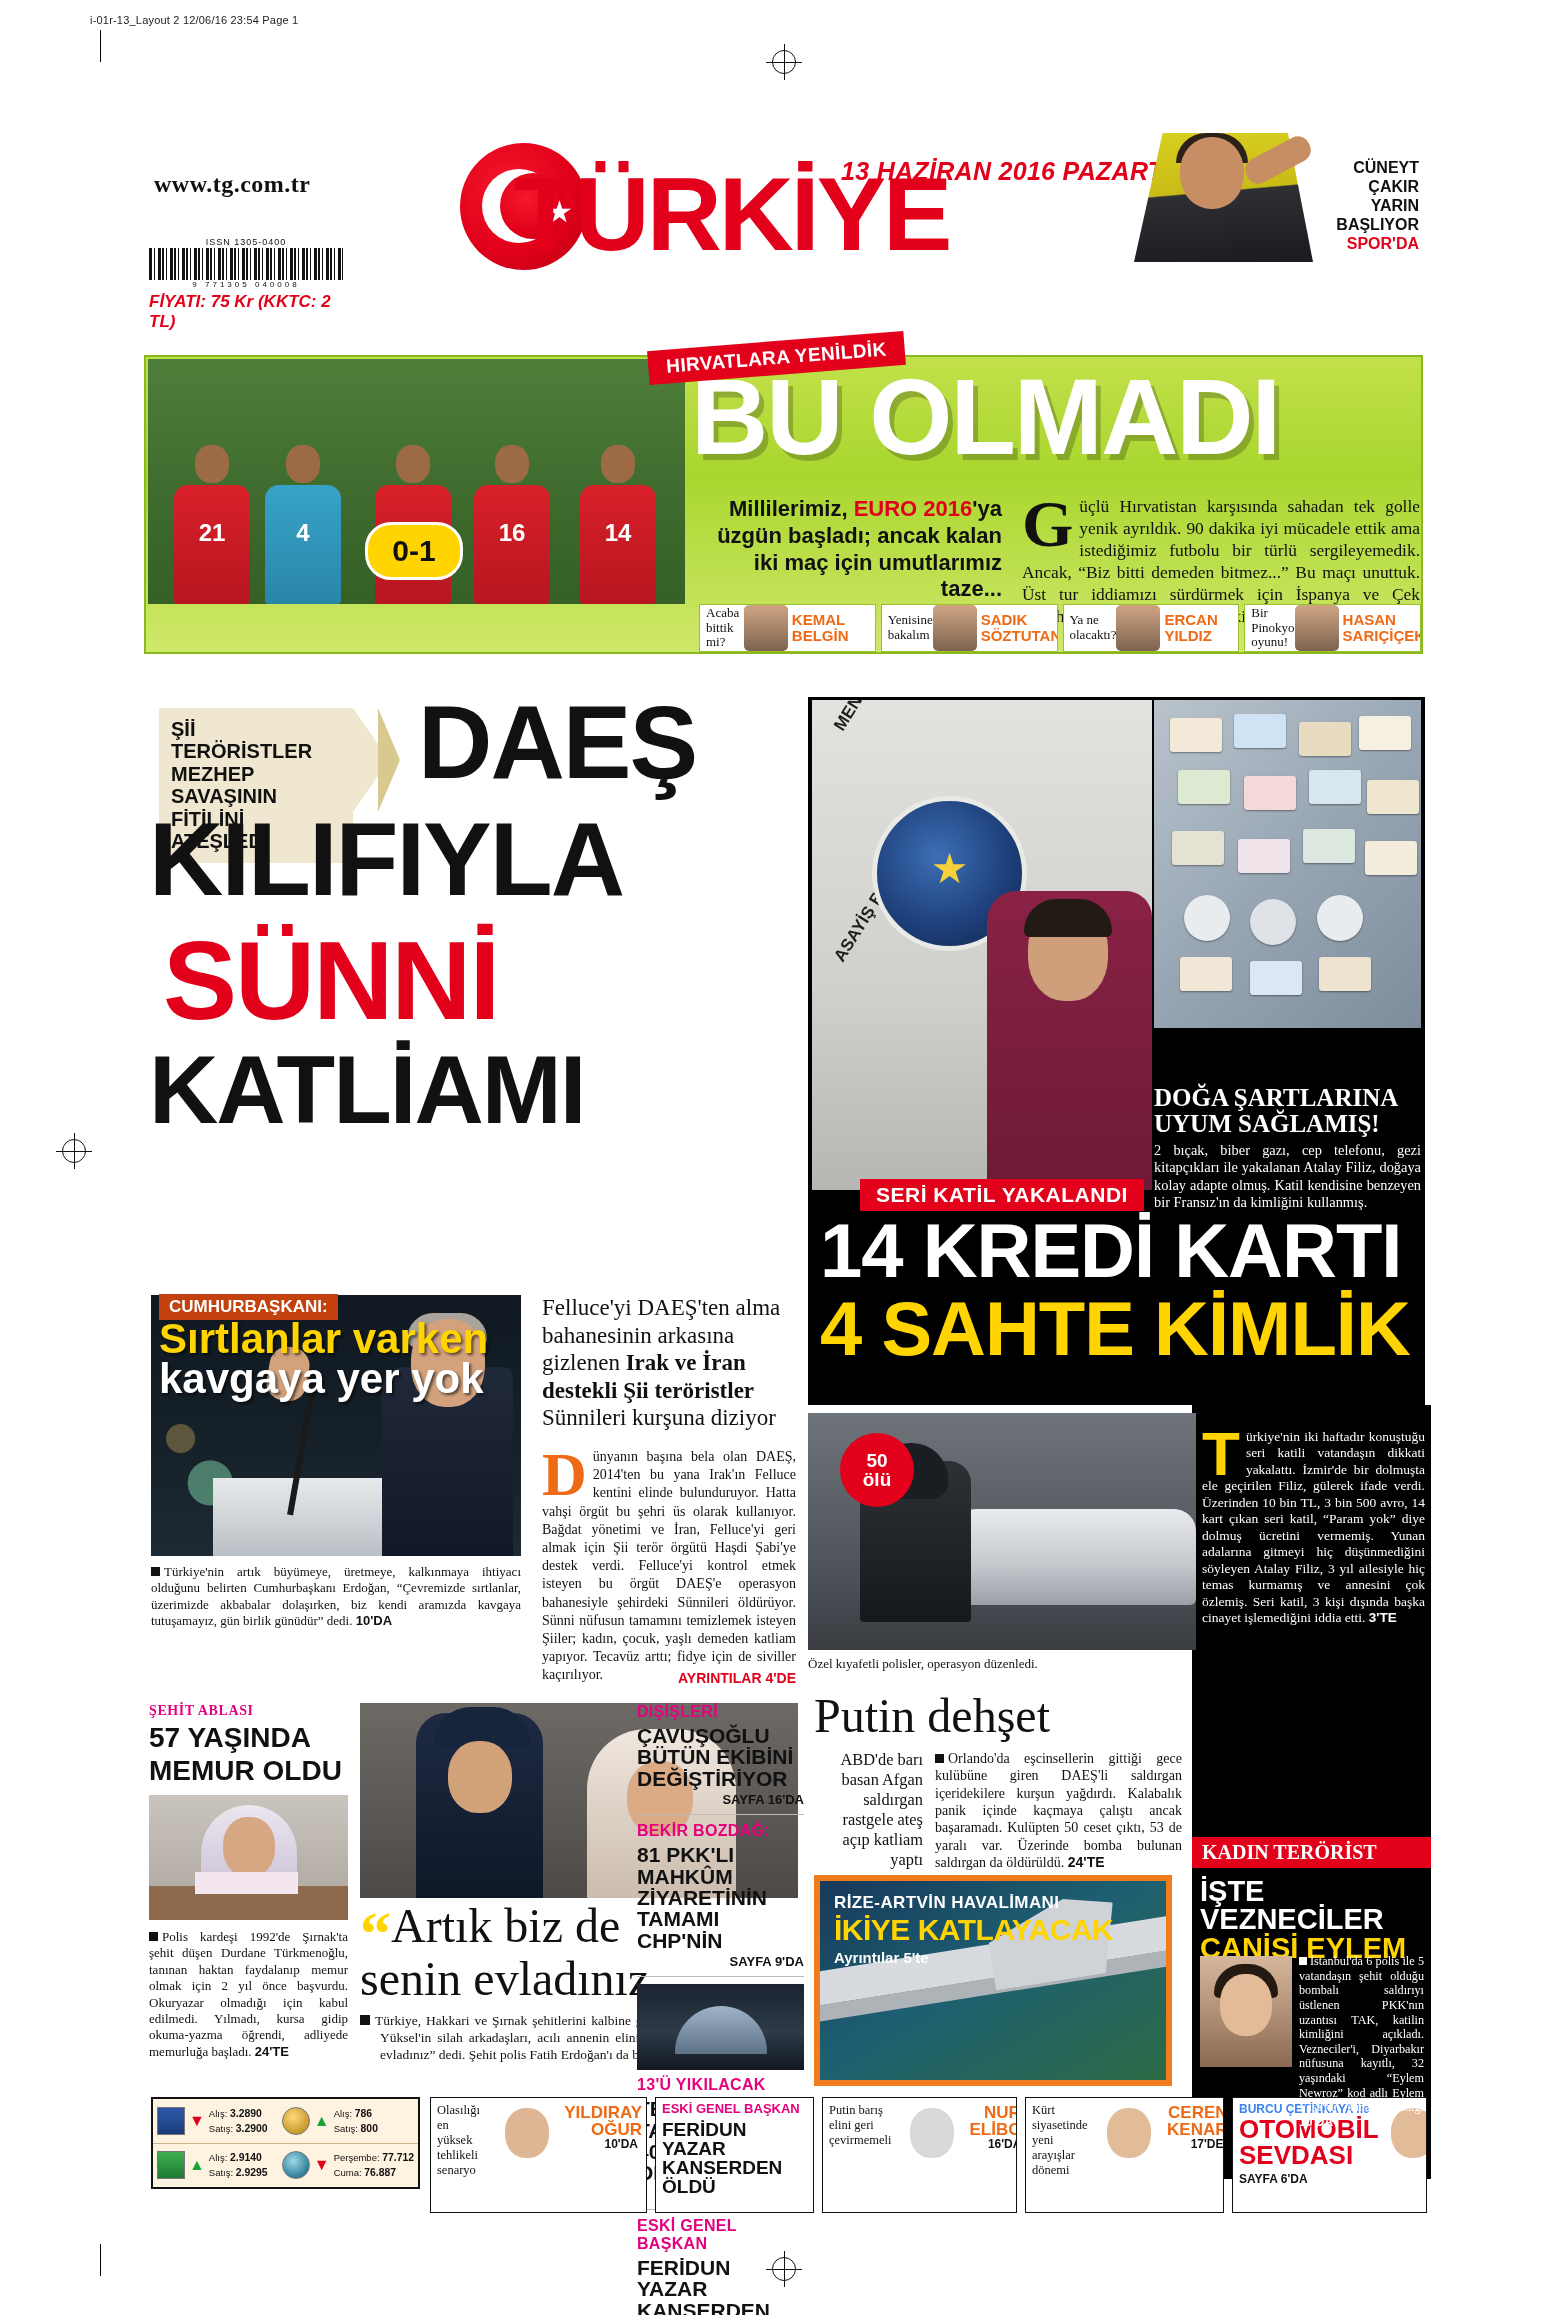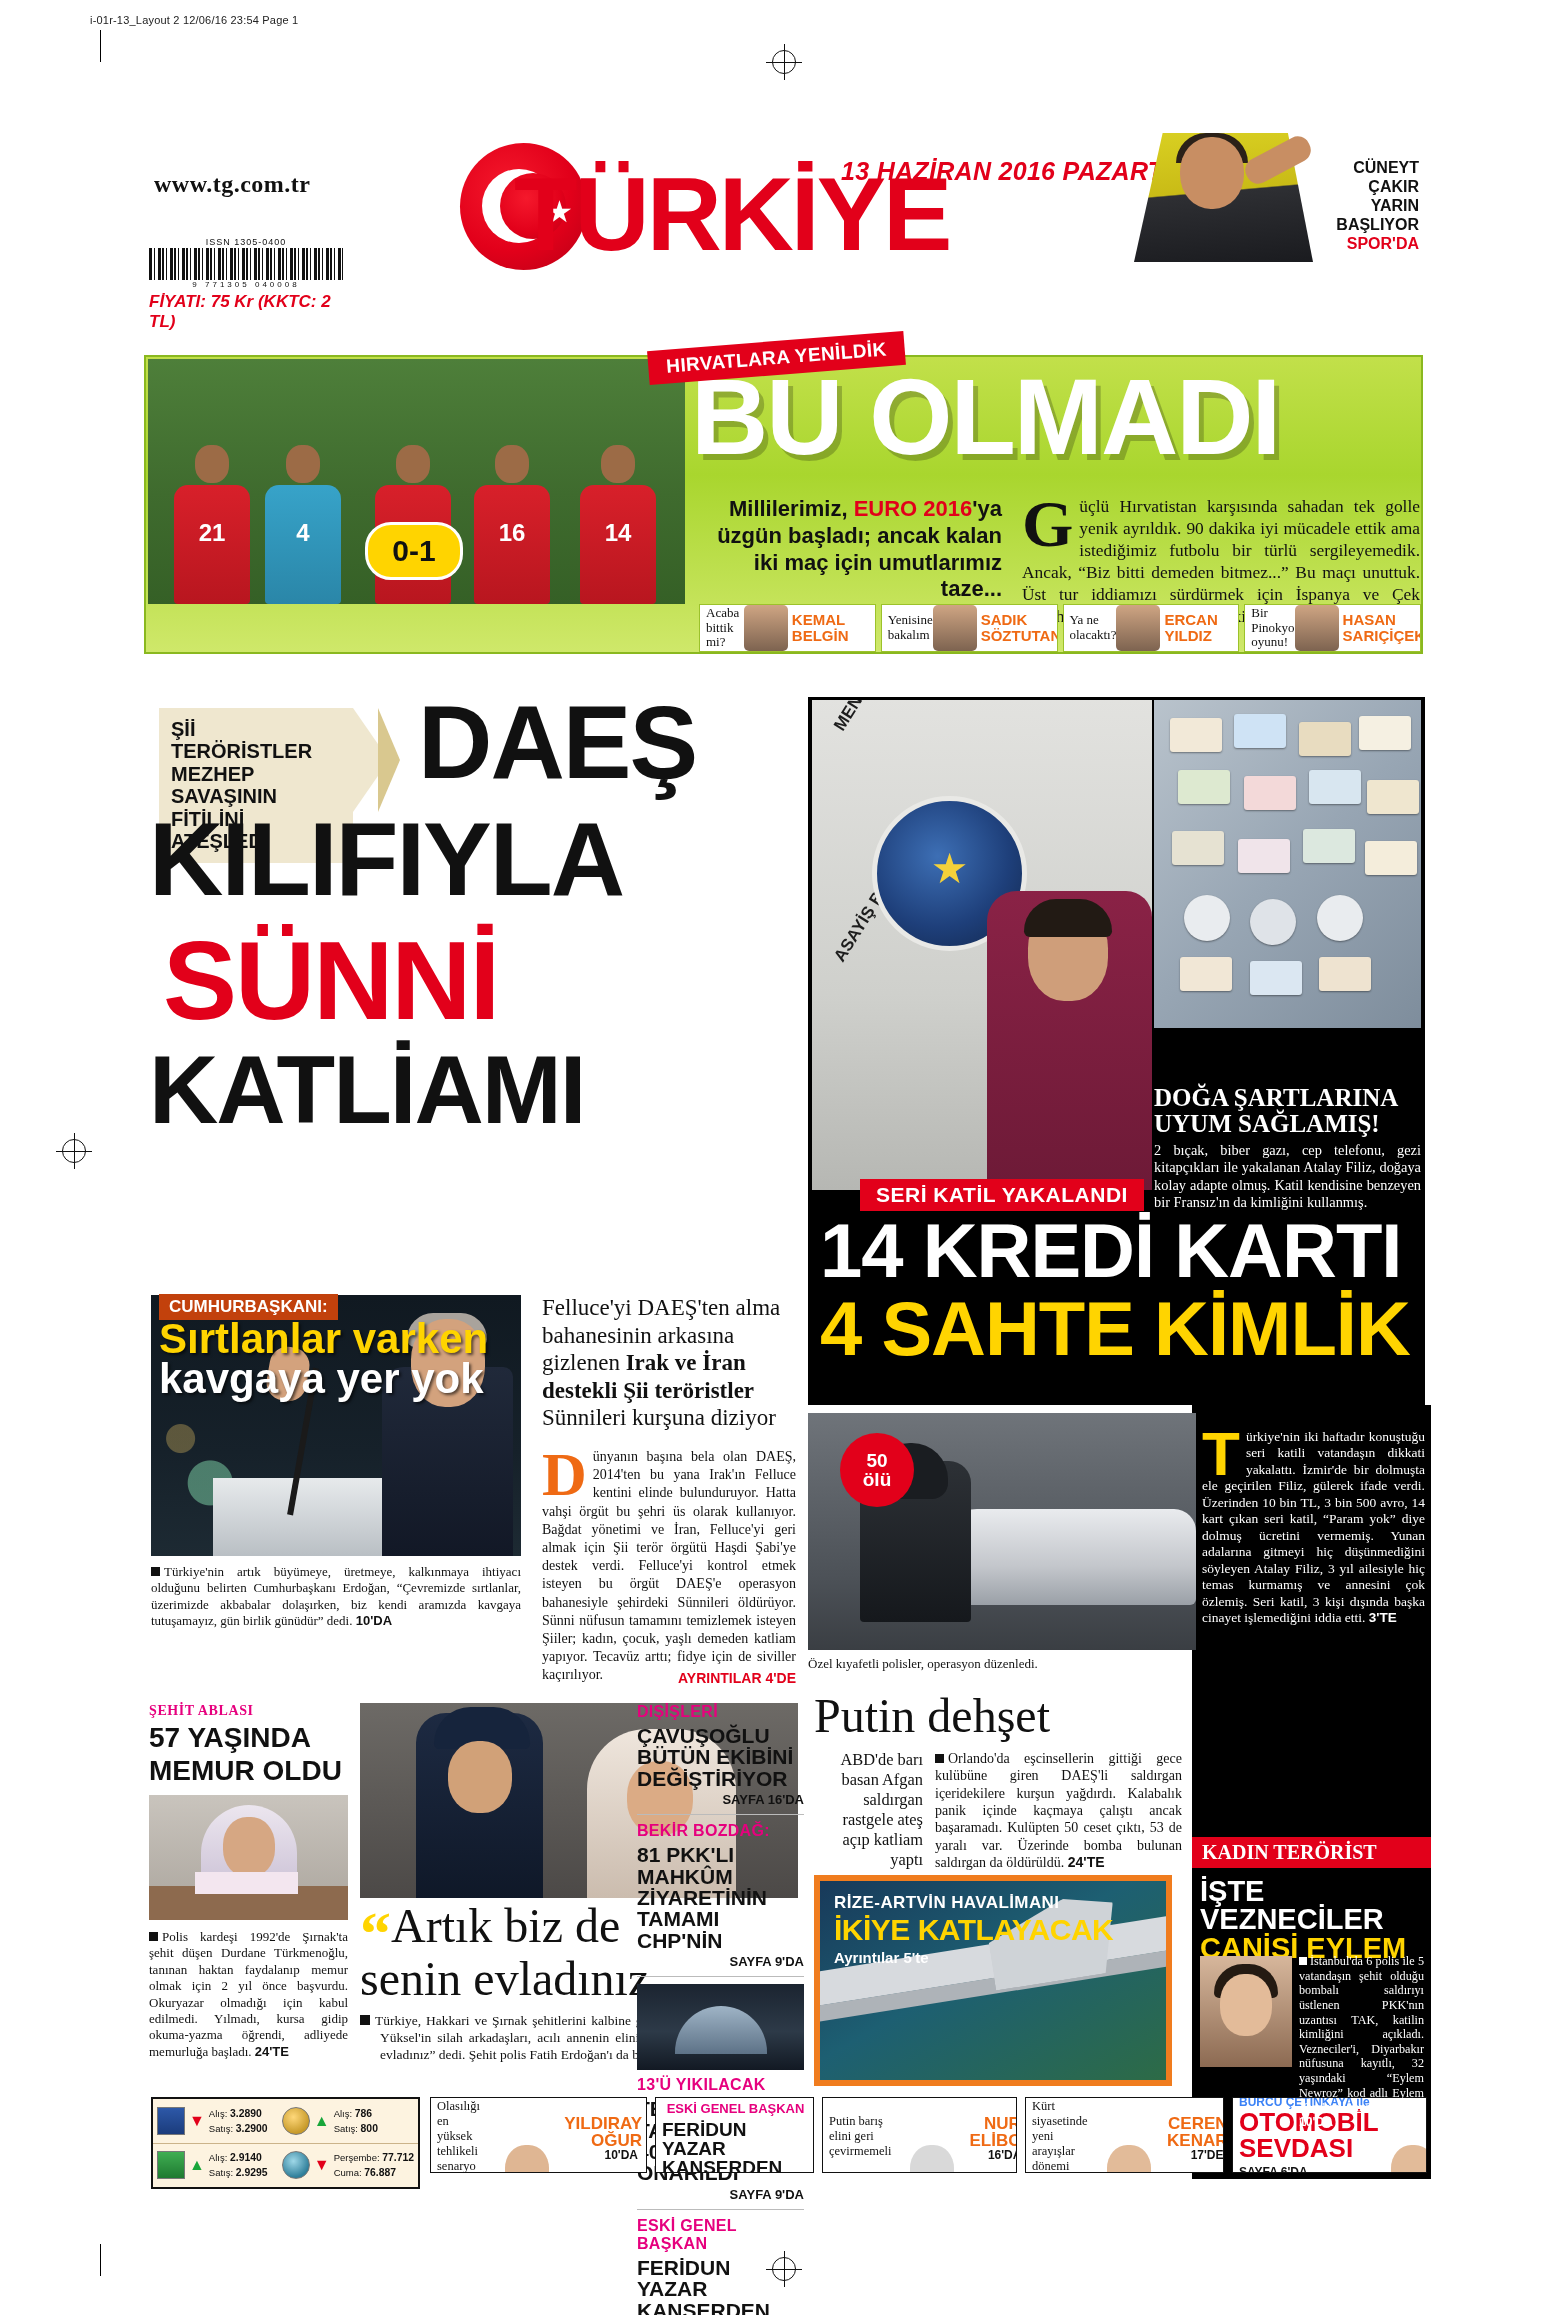--- a/index.html
+++ b/index.html
@@ -226,21 +226,21 @@
   .curr .ico.gold{background:radial-gradient(circle at 40% 35%,#ffd87a 0%,#c79a2a 70%);border-radius:50%;}
   .curr .ico.dol{background:linear-gradient(180deg,#3fae52 0%,#1f7a31 100%);}
   .curr .ico.bist{background:radial-gradient(circle at 40% 35%,#9fd8e8 0%,#2f7f9a 70%);border-radius:50%;}
   .curr .arrow{font-size:16px;line-height:1;flex:none;}
   .curr .up{color:#18a63a;}
   .curr .dn{color:#e2001a;}
   .curr .vals{font-family:"Liberation Sans",sans-serif;font-size:9.5px;line-height:1.45;color:#111;white-space:nowrap;}
   .curr .vals b{font-size:10.4px;}
 
   
-  .promo{position:absolute;height:76px;border:1px solid #111;background:#fff;box-sizing:border-box;display:flex;align-items:center;overflow:hidden;}
+  .promo{position:absolute;height:116px;border:1px solid #111;background:#fff;box-sizing:border-box;display:flex;align-items:flex-start;overflow:hidden;}
   .promo .txt{flex:1;padding:5px 4px 3px 6px;font-size:12.5px;line-height:1.2;color:#111;}
   .promo .ph{width:74px;background:linear-gradient(180deg,#cfa98a 0%,#6f5a4a 100%);flex:none;position:relative;}
   .promo .ph .fc{position:absolute;left:50%;top:10px;transform:translateX(-50%);width:44px;height:50px;border-radius:46%;background:#dfb693;}
   .promo .nm{width:78px;flex:none;font-family:"Liberation Sans",sans-serif;font-weight:bold;font-size:17px;line-height:1.0;color:#ef6a14;padding:6px 4px 0 0;text-align:right;}
   .promo .pg{font-family:"Liberation Sans",sans-serif;font-weight:bold;font-size:12px;color:#111;text-align:right;padding-right:4px;}
   .promo .kick{font-family:"Liberation Sans",sans-serif;font-weight:bold;font-size:13px;color:#e6007e;background:#fff;}
   .promo h5{margin:4px 0 0;font-family:"Liberation Sans",sans-serif;font-weight:bold;font-size:19px;line-height:1.0;color:#111;}
   .promo .red{color:#e2001a;font-family:"Liberation Sans",sans-serif;font-weight:bold;font-size:26px;line-height:1.0;}
 </style>
 </head>

